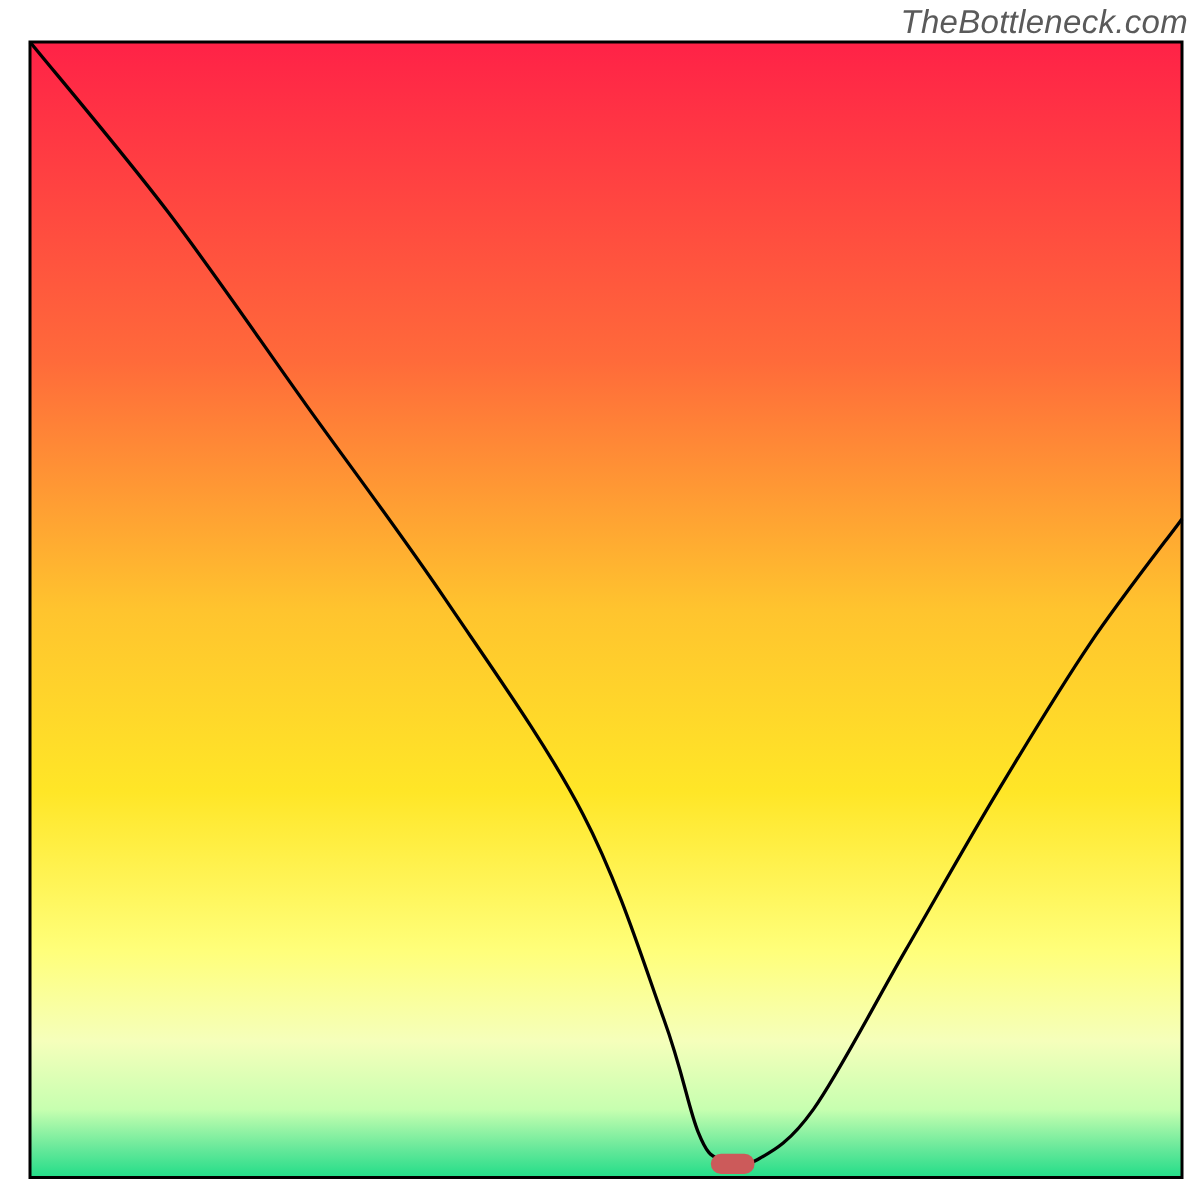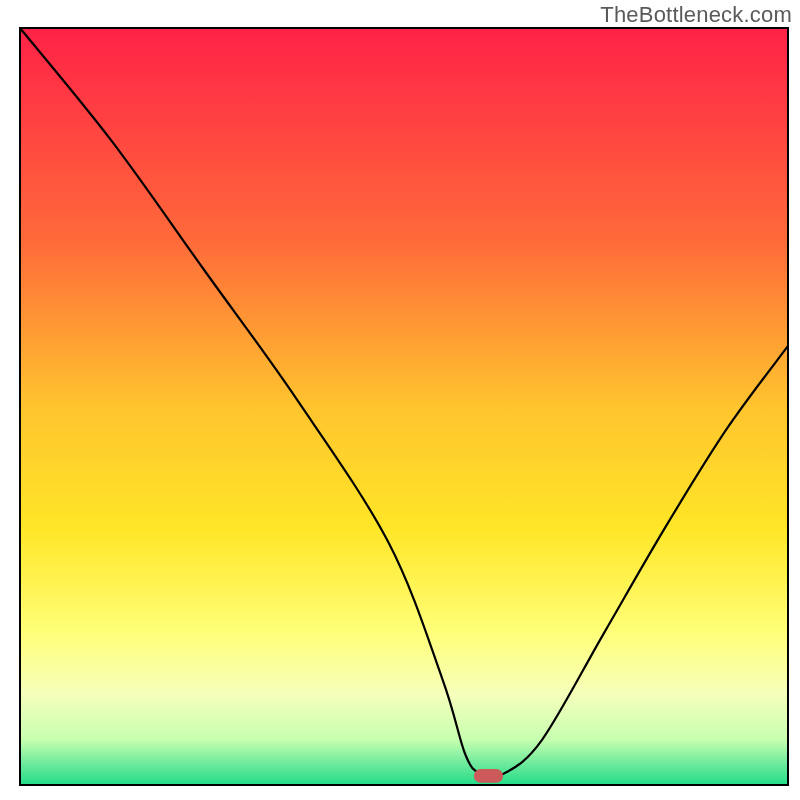--- a/index.html
+++ b/index.html
@@ -17,20 +17,21 @@
   }
   .watermark {
     position: absolute;
     top: 2px;
     right: 8px;
     font-size: 22px;
     font-weight: 500;
     color: #5a5a5a;
     letter-spacing: 0.2px;
     z-index: 20;
+    font-style: italic;
   }
   svg.plot {
     position: absolute;
     top: 0;
     left: 0;
   }
 </style>
 </head>
 <body>
 

